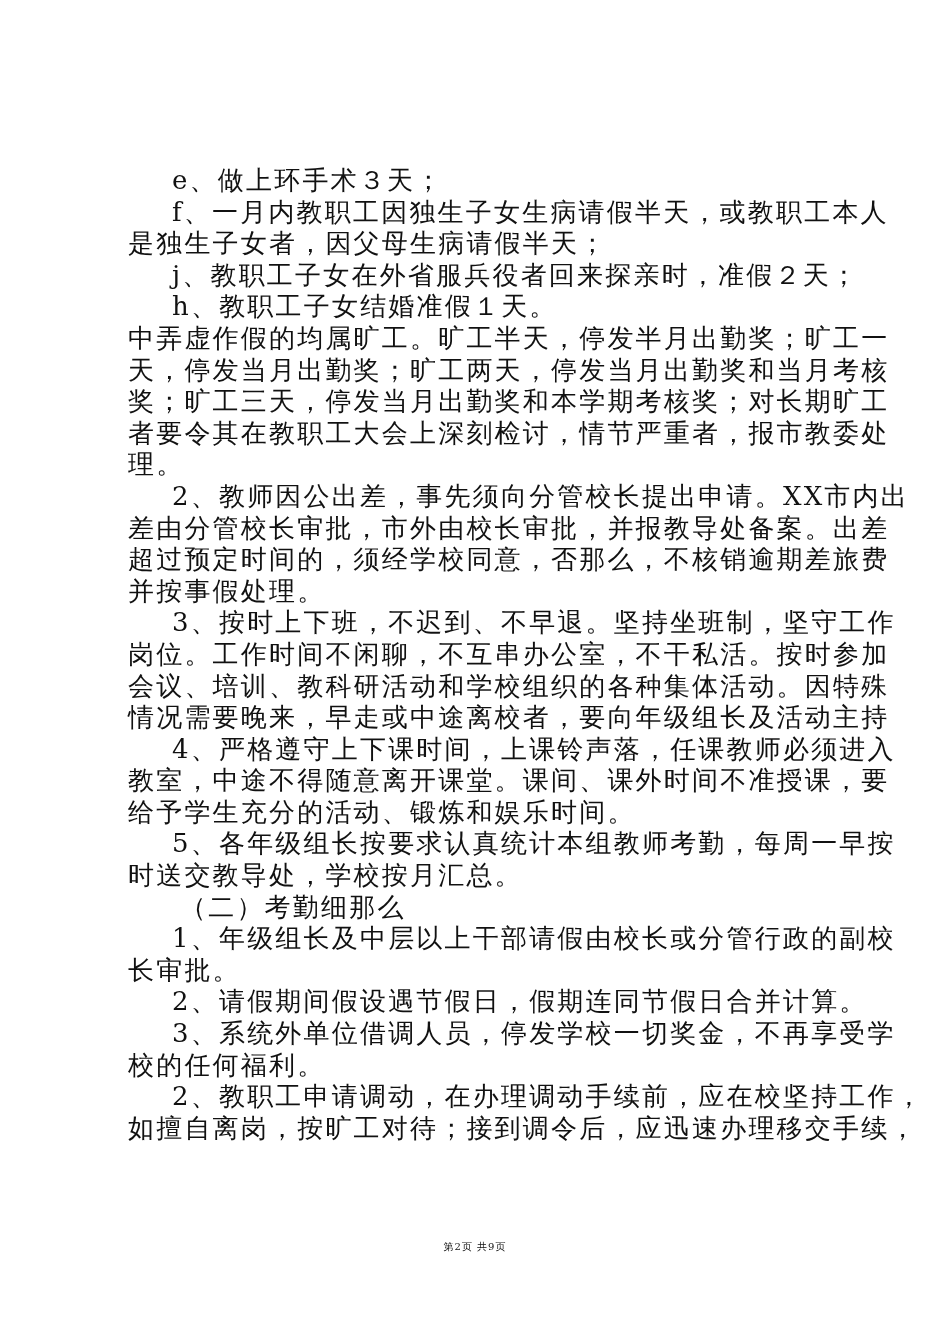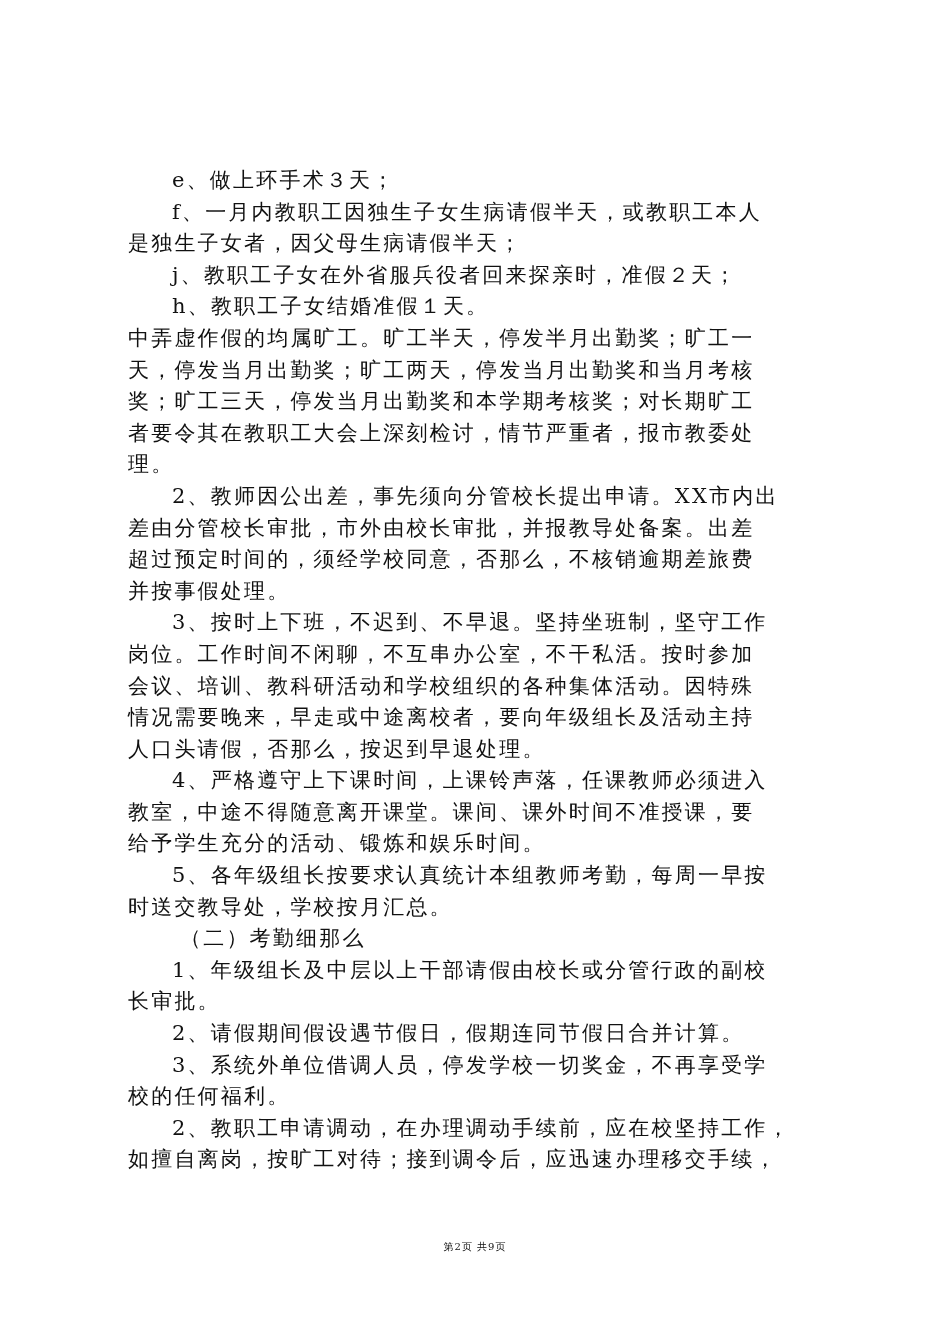--- a/index.html
+++ b/index.html
@@ -23,21 +23,21 @@
     }
     .body-text {
       position: absolute;
       left: 128px;
       top: 165px;
       width: 705px;
     }
     .line {
       height: 31.6px;
       line-height: 31.6px;
-      font-size: 21px;
+      font-size: 26px;
       letter-spacing: 2.2px;
       white-space: nowrap;
       overflow: visible;
     }
     .indent1 { padding-left: 44px; }
     .indent2 { padding-left: 52px; }
     .footer {
       position: absolute;
       left: 0;
       width: 950px;
@@ -64,21 +64,20 @@
     <div class="line">者要令其在教职工大会上深刻检讨，情节严重者，报市教委处</div>
     <div class="line">理。</div>
     <div class="line indent1">2、教师因公出差，事先须向分管校长提出申请。XX市内出</div>
     <div class="line">差由分管校长审批，市外由校长审批，并报教导处备案。出差</div>
     <div class="line">超过预定时间的，须经学校同意，否那么，不核销逾期差旅费</div>
     <div class="line">并按事假处理。</div>
     <div class="line indent1">3、按时上下班，不迟到、不早退。坚持坐班制，坚守工作</div>
     <div class="line">岗位。工作时间不闲聊，不互串办公室，不干私活。按时参加</div>
     <div class="line">会议、培训、教科研活动和学校组织的各种集体活动。因特殊</div>
     <div class="line">情况需要晚来，早走或中途离校者，要向年级组长及活动主持</div>
-    <div class="line">人口头请假，否那么，按迟到早退处理。</div>
     <div class="line indent1">4、严格遵守上下课时间，上课铃声落，任课教师必须进入</div>
     <div class="line">教室，中途不得随意离开课堂。课间、课外时间不准授课，要</div>
     <div class="line">给予学生充分的活动、锻炼和娱乐时间。</div>
     <div class="line indent1">5、各年级组长按要求认真统计本组教师考勤，每周一早按</div>
     <div class="line">时送交教导处，学校按月汇总。</div>
     <div class="line indent2">（二）考勤细那么</div>
     <div class="line indent1">1、年级组长及中层以上干部请假由校长或分管行政的副校</div>
     <div class="line">长审批。</div>
     <div class="line indent1">2、请假期间假设遇节假日，假期连同节假日合并计算。</div>
     <div class="line indent1">3、系统外单位借调人员，停发学校一切奖金，不再享受学</div>

